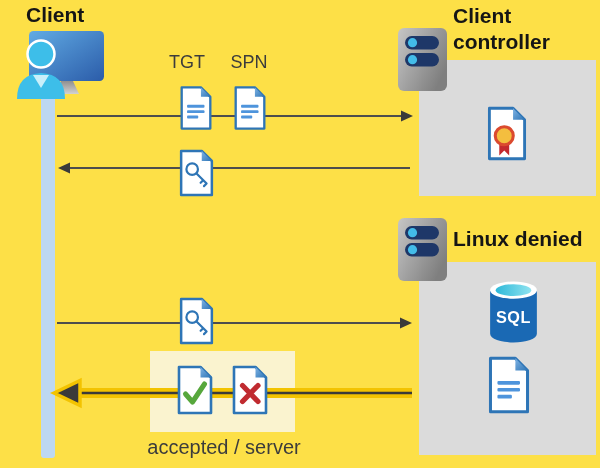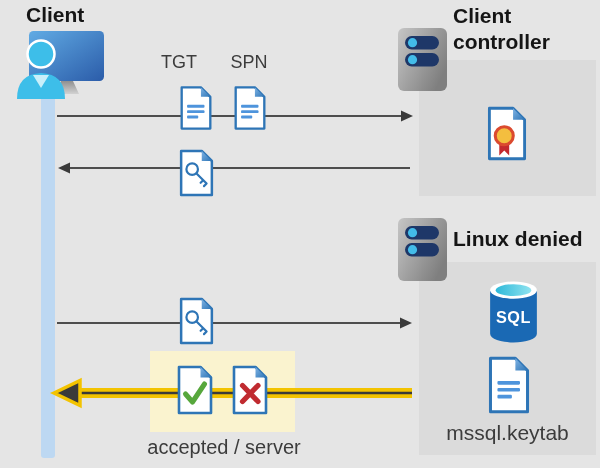--- a/index.html
+++ b/index.html
@@ -14,21 +14,21 @@
     --cross-red:#C02B30;
     --sql-blue:#1A69B4;
     --person-cyan:#3DBEE9;
     --pill-navy:#1E3768;
     --dot-cyan:#43BCE9;
     --title-ink:#151515;
     --text-ink:#3C3C3C;
   }
   html,body{margin:0;padding:0;background:#fff;}
   .stage{
-    position:relative;width:600px;height:468px;background:#e5e5e5;overflow:hidden;
+    position:relative;width:600px;height:468px;background:#fde047;overflow:hidden;
     font-family:"Liberation Sans",sans-serif;
   }
   .abs{position:absolute;}
   svg{display:block;}
   .title{font-weight:bold;color:var(--title-ink);font-size:21px;line-height:26px;}
   .small-label{color:var(--text-ink);font-size:18px;text-align:center;}
   .caption{color:var(--text-ink);font-size:20px;text-align:center;}
   .panel{background:var(--panel-gray);}
   .timeline{background:var(--timeline-blue);border-radius:3px;}
   .hl-box{background:var(--highlight-box);}
@@ -107,21 +107,21 @@
 
   <div class="abs title" style="left:26px;top:2px;">Client</div>
   <svg class="abs" style="left:12px;top:27px;" width="95" height="72" viewBox="0 0 95 72">
     <rect x="17" y="4" width="75" height="50" rx="4.5" fill="url(#monGrad)"></rect>
     <polygon points="49,54 61,54 67,67 43,67" fill="url(#standGrad)"></polygon>
     <path d="M5 72 Q5 47 29 46 Q53 47 53 72 Z" fill="var(--person-cyan)"></path>
     <path d="M21 48 L29 61 L37 48 Z" fill="#C9EFFA"></path>
     <circle cx="29" cy="27" r="13.5" fill="var(--person-cyan)" stroke="#fff" stroke-width="2.5"></circle>
   </svg>
 
-  <div class="abs small-label" style="left:160px;top:52px;width:38px;">TGT</div>
+  <div class="abs small-label" style="left:168px;top:52px;width:38px;">TGT</div>
   <div class="abs small-label" style="left:229px;top:52px;width:40px;text-align:center;">SPN</div>
 
   <svg class="abs" style="left:179px;top:85px;" width="34" height="46" viewBox="0 0 38 50">
     <path class="doc-body" d="M3 2 H24.5 L35 12.5 V48 H3 Z"></path>
     <path class="doc-fold" d="M24.5 2 V12.5 H35 Z"></path>
     <rect class="doc-line" x="9" y="21.5" width="19.5" height="3.2" rx="1"></rect>
     <rect class="doc-line" x="9" y="27.5" width="19.5" height="3.2" rx="1"></rect>
     <rect class="doc-line" x="9" y="33.5" width="12.5" height="3.2" rx="1"></rect>
   </svg>
 
@@ -193,15 +193,14 @@
     <text class="sql-text" x="24" y="41" text-anchor="middle">SQL</text>
   </svg>
 
   <svg class="abs" style="left:487px;top:356px;" width="44" height="58" viewBox="0 0 38 50">
     <path class="doc-body" d="M3 2 H24.5 L35 12.5 V48 H3 Z"></path>
     <path class="doc-fold" d="M24.5 2 V12.5 H35 Z"></path>
     <rect class="doc-line" x="9" y="21.5" width="19.5" height="3.2" rx="1"></rect>
     <rect class="doc-line" x="9" y="27.5" width="19.5" height="3.2" rx="1"></rect>
     <rect class="doc-line" x="9" y="33.5" width="12.5" height="3.2" rx="1"></rect>
   </svg>
-  <div class="abs caption" style="left:419px;top:421px;width:177px;font-size:21px;">mssql.keytab</div>
 
 </div>
 
 </body></html>

